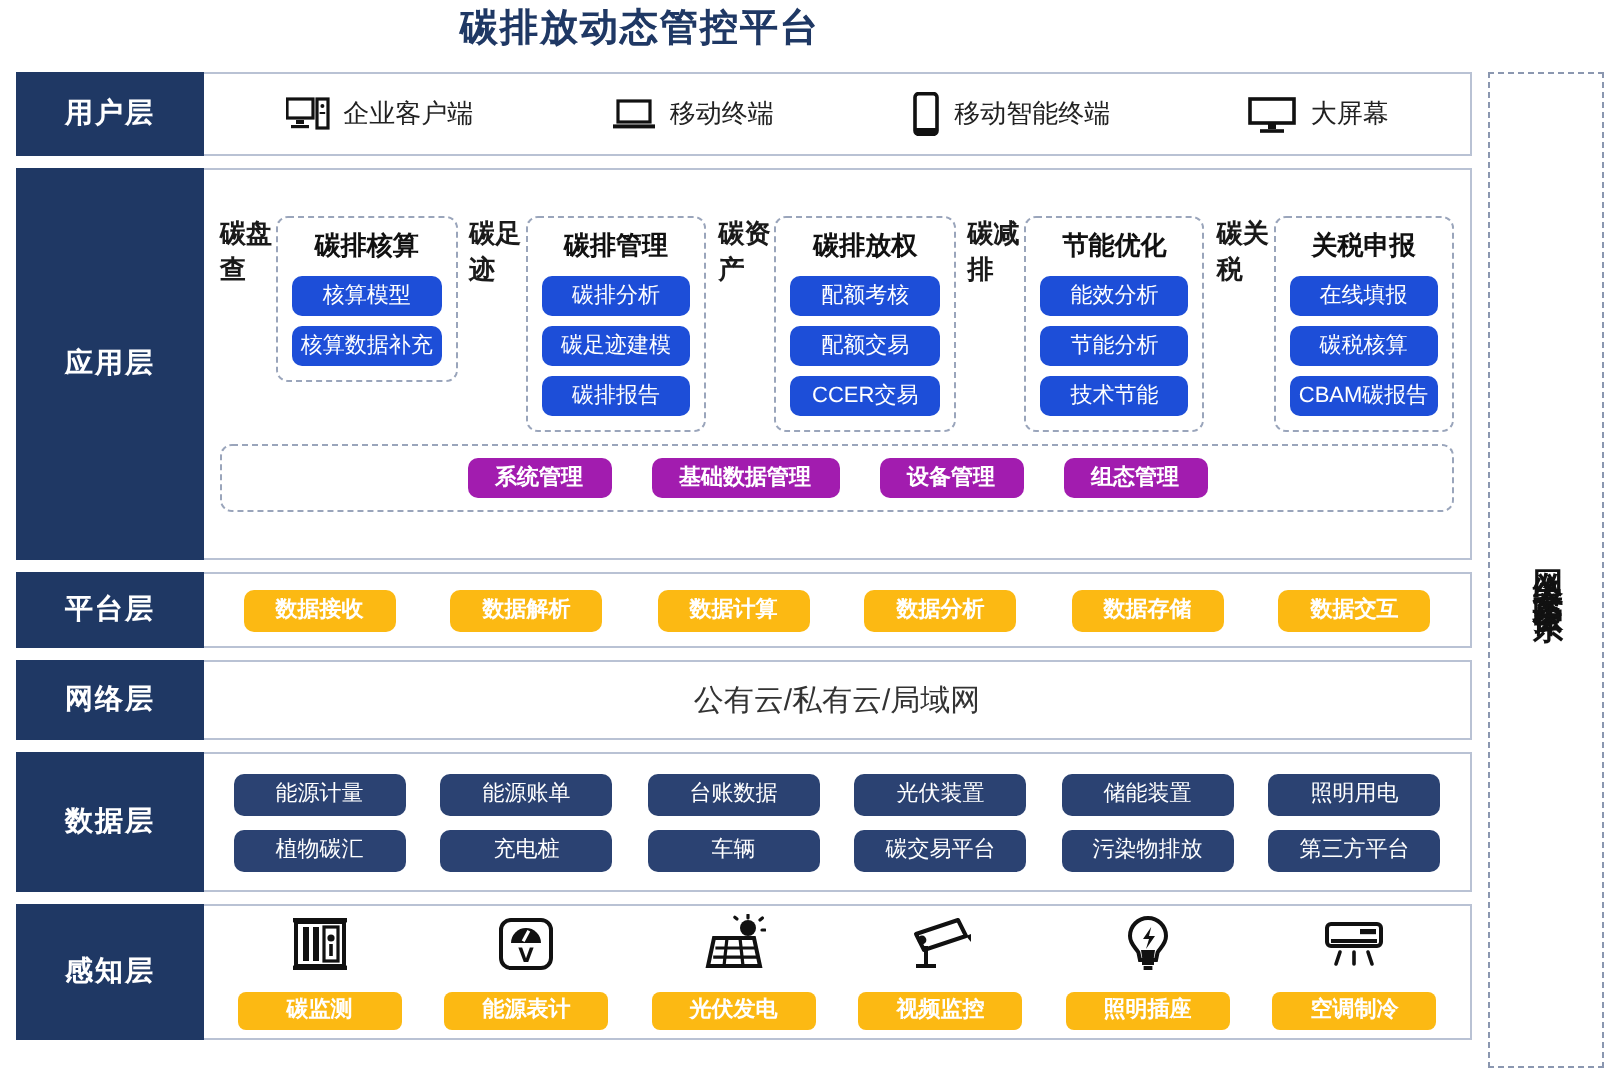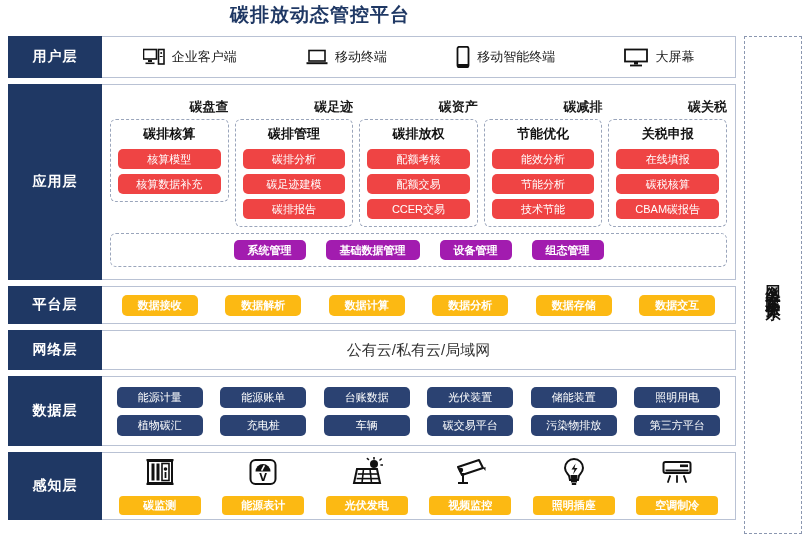--- a/index.html
+++ b/index.html
@@ -56,38 +56,38 @@
   }
   .user-item{
     display:flex;align-items:center;gap:7px;
     font-size:13px;color:#222;
   }
   .ic{display:inline-block;flex:0 0 auto;line-height:0;}
 
   
   .app-body{flex-direction:column;justify-content:center;padding:6px 8px;gap:6px;}
   .app-groups{display:flex;width:100%;justify-content:space-between;gap:6px;}
-  .app-group{flex:1 1 0;display:flex;flex-direction:column;align-items:flex-end;}
+  .app-group{flex:1 1 0;display:flex;align-items:flex-start;}
   .group-title{
     font-size:13px;font-weight:bold;color:#1a1a1a;
     margin-bottom:3px;
   }
   .group-box{
     width:100%;
     border:1px dashed #9aa5bb;
     border-radius:6px;
     padding:5px 7px 7px 7px;
     box-sizing:border-box;
     display:flex;flex-direction:column;align-items:center;gap:5px;
     background:#ffffff;
   }
   .sub-title{font-size:13px;font-weight:bold;color:#111;margin-bottom:1px;}
   .pill-navy{
     width:100%;
-    background:#ef4444;
+    background:#1d4ed8;
     color:#ffffff;
     font-size:11px;
     text-align:center;
     border-radius:5px;
     padding:4px 2px;
     box-sizing:border-box;
     line-height:12px;
     white-space:nowrap;
   }
   .app-mgmt{

